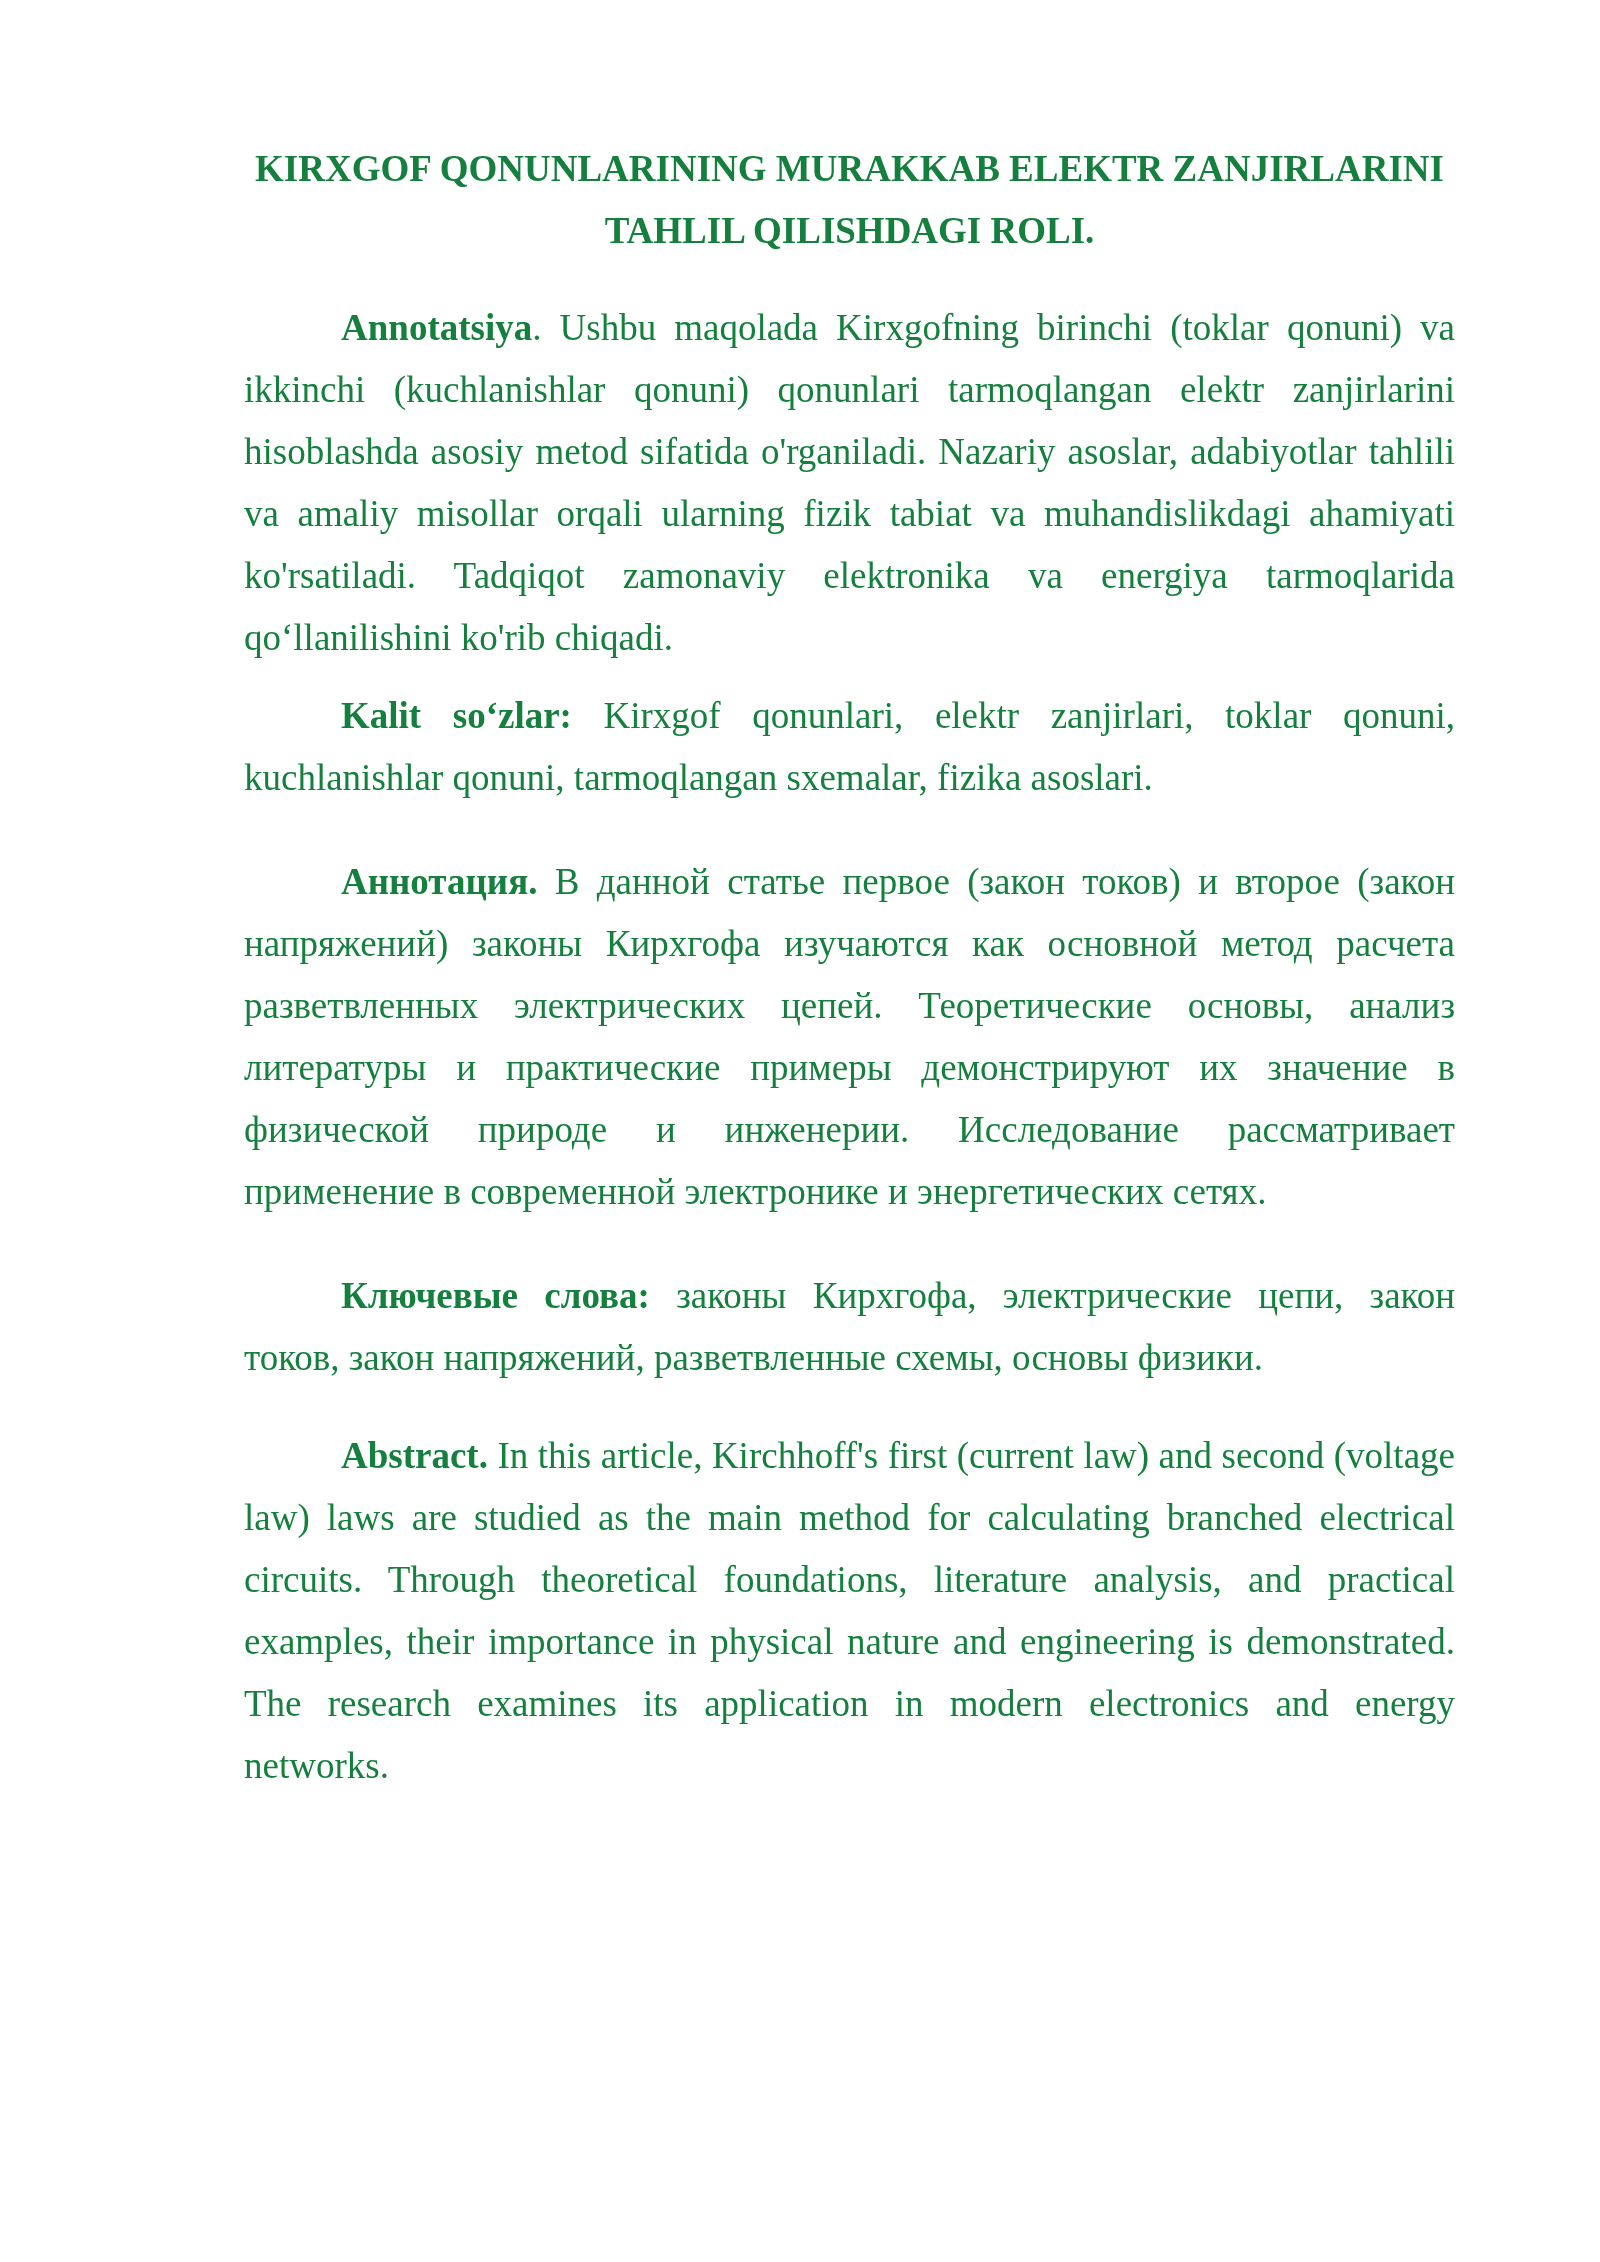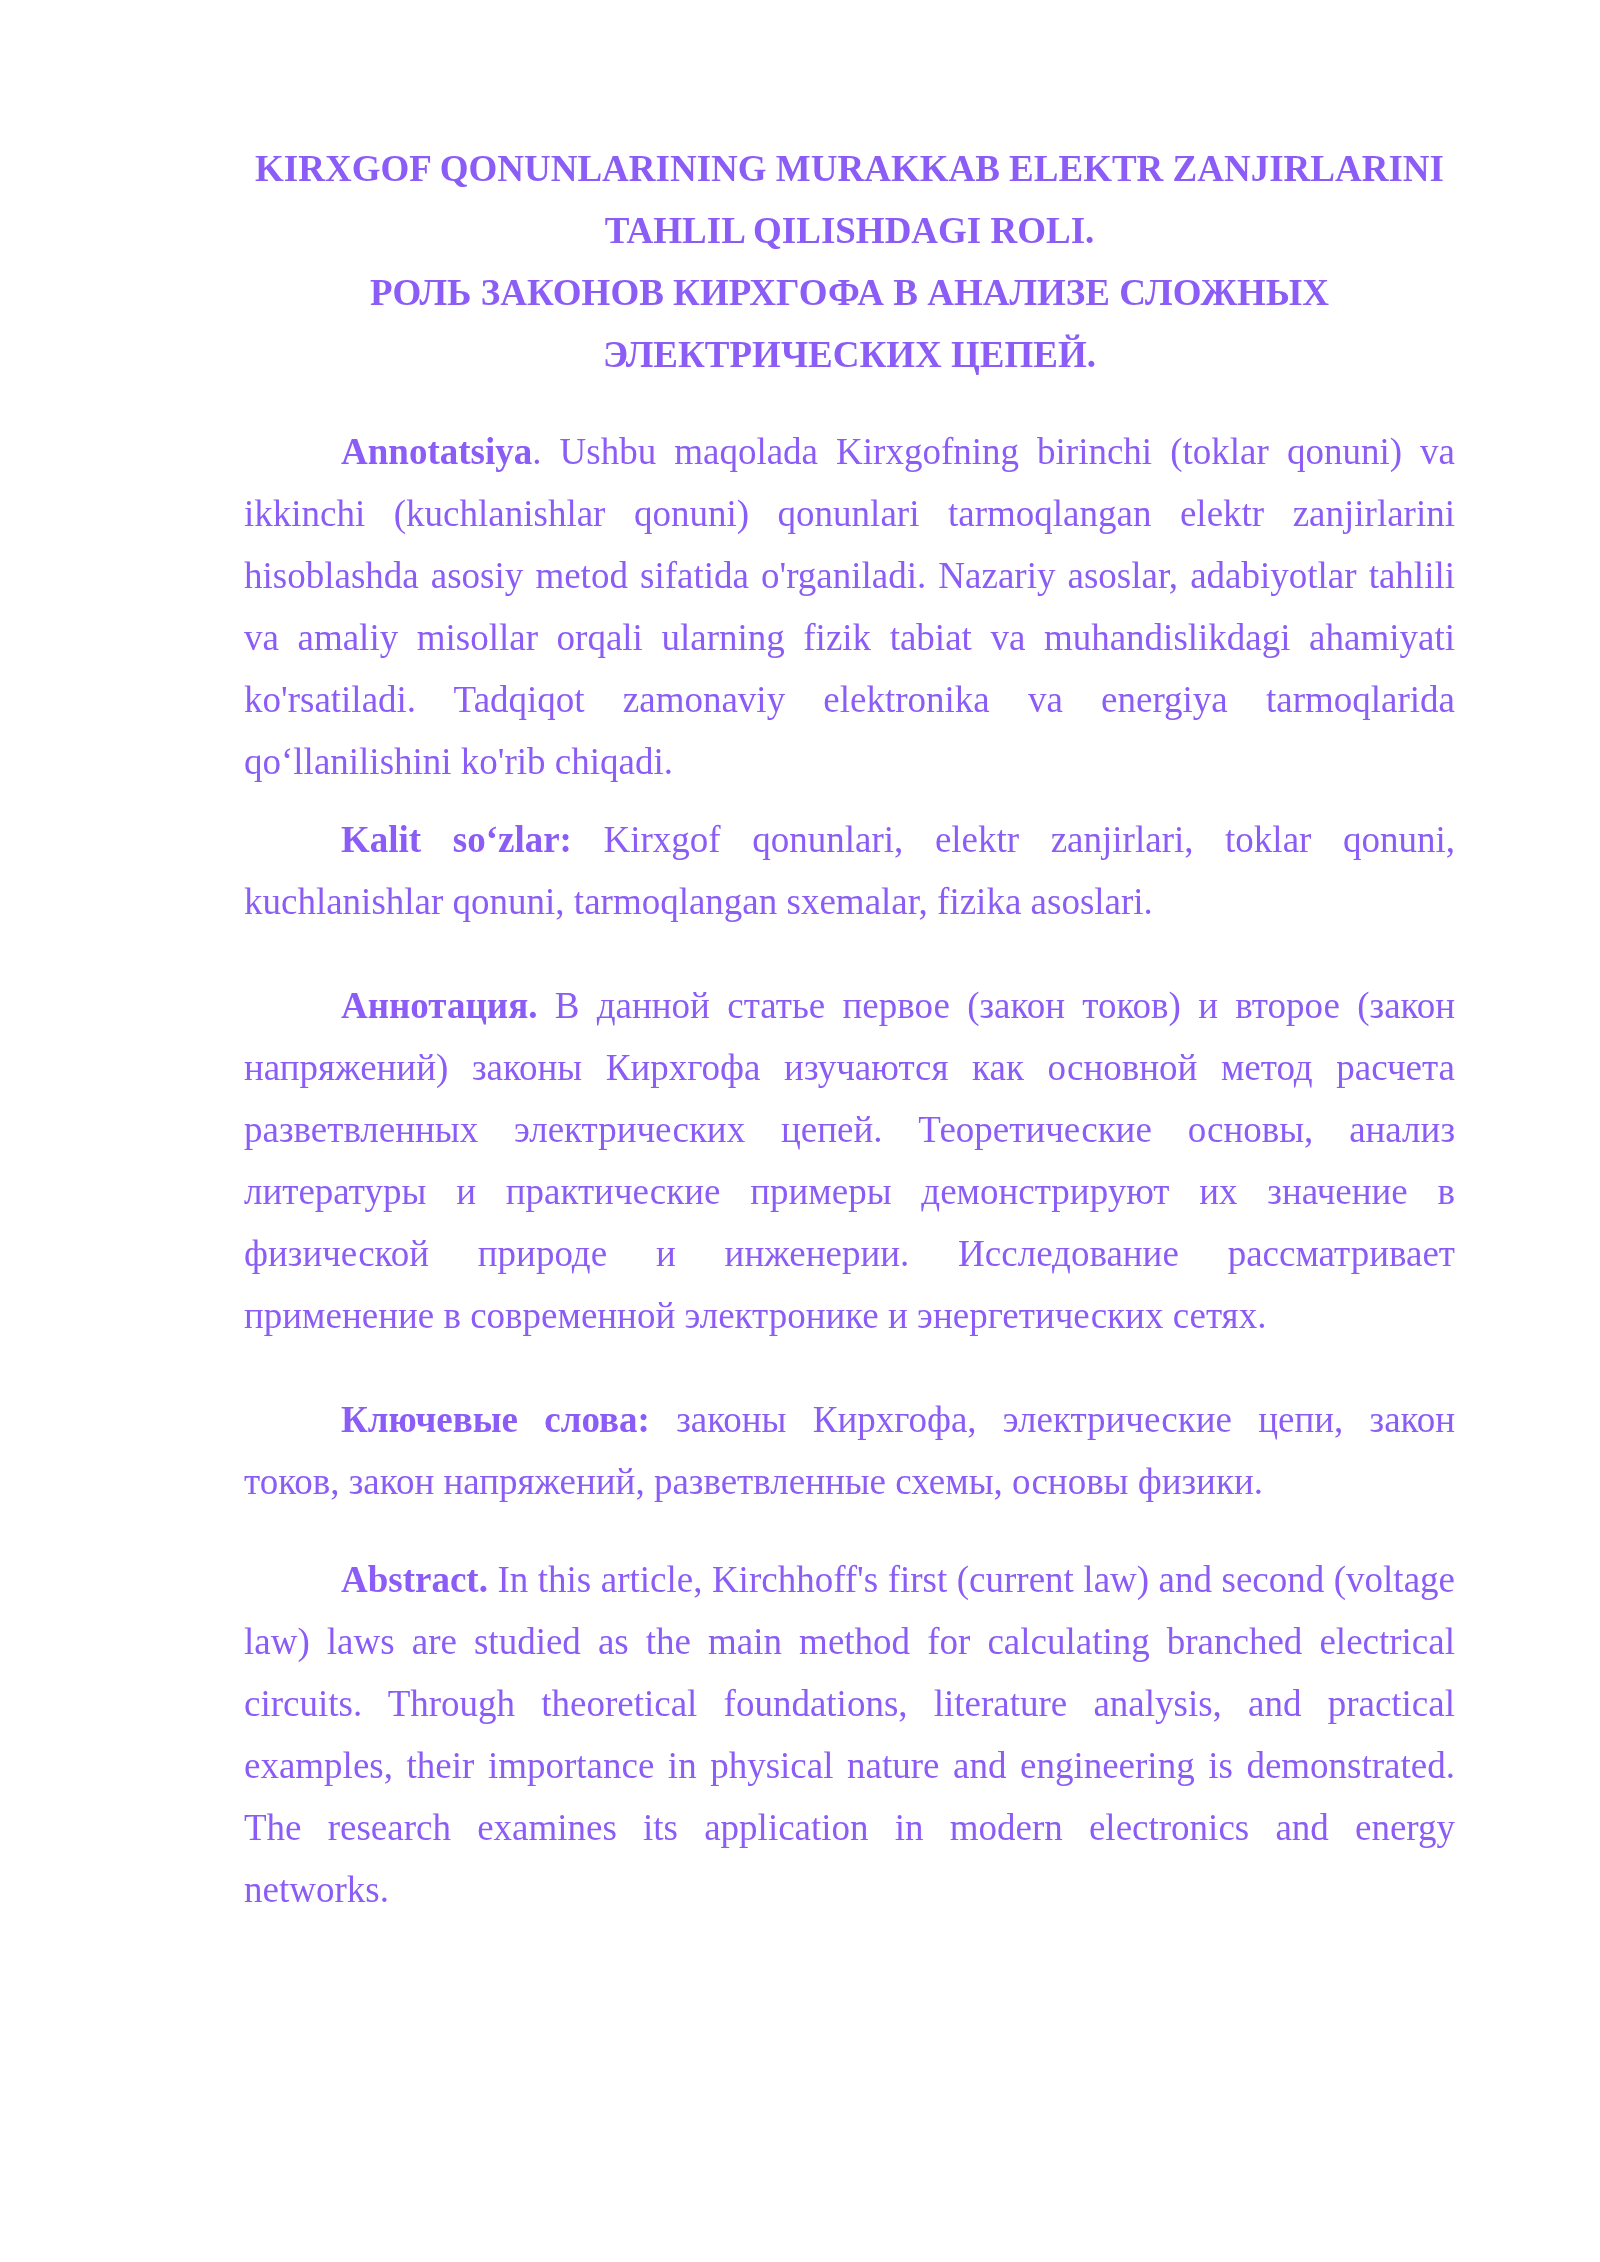--- a/index.html
+++ b/index.html
@@ -10,21 +10,21 @@
   .page {
     position: relative;
     width: 1586px;
     height: 2262px;
     box-sizing: border-box;
     background: #ffffff;
     padding: 138px 115px 40px 228px;
     font-family: "Liberation Serif", "DejaVu Serif", serif;
     font-size: 37px;
     line-height: 62px;
-    color: #8b5cf6;
+    color: #15803d;
     overflow: hidden;
   }
   .title {
     font-size: 37px;
     font-weight: 700;
     text-align: center;
     margin: 0;
     padding: 0;
     line-height: 62px;
   }
@@ -43,21 +43,20 @@
   .gap-large { margin-top: 42px; }   
   .gap-med   { margin-top: 36px; }   
 </style>
 </head>
 <body>
 
 <div class="page">
 
   <h1 class="title">KIRXGOF QONUNLARINING MURAKKAB ELEKTR ZANJIRLARINI TAHLIL QILISHDAGI ROLI.</h1>
 
-  <h1 class="title">РОЛЬ ЗАКОНОВ КИРХГОФА В АНАЛИЗЕ СЛОЖНЫХ ЭЛЕКТРИЧЕСКИХ ЦЕПЕЙ.</h1>
 
 
   <p class="para gap-title"><span class="lead">Annotatsiya</span><span>. Ushbu maqolada Kirxgofning birinchi (toklar qonuni) va ikkinchi (kuchlanishlar qonuni) qonunlari tarmoqlangan elektr zanjirlarini hisoblashda asosiy metod sifatida o'rganiladi. Nazariy asoslar, adabiyotlar tahlili va amaliy misollar orqali ularning fizik tabiat va muhandislikdagi ahamiyati ko'rsatiladi. Tadqiqot zamonaviy elektronika va energiya tarmoqlarida qoʻllanilishini ko'rib chiqadi.</span></p>
 
   <p class="para gap-none"><span class="lead">Kalit soʻzlar:</span><span> Kirxgof qonunlari, elektr zanjirlari, toklar qonuni, kuchlanishlar qonuni, tarmoqlangan sxemalar, fizika asoslari.</span></p>
 
   <p class="para gap-large"><span class="lead">Аннотация.</span><span> В данной статье первое (закон токов) и второе (закон напряжений) законы Кирхгофа изучаются как основной метод расчета разветвленных электрических цепей. Теоретические основы, анализ литературы и практические примеры демонстрируют их значение в физической природе и инженерии. Исследование рассматривает применение в современной электронике и энергетических сетях.</span></p>
 
   <p class="para gap-large"><span class="lead">Ключевые слова:</span><span> законы Кирхгофа, электрические цепи, закон токов, закон напряжений, разветвленные схемы, основы физики.</span></p>
 

